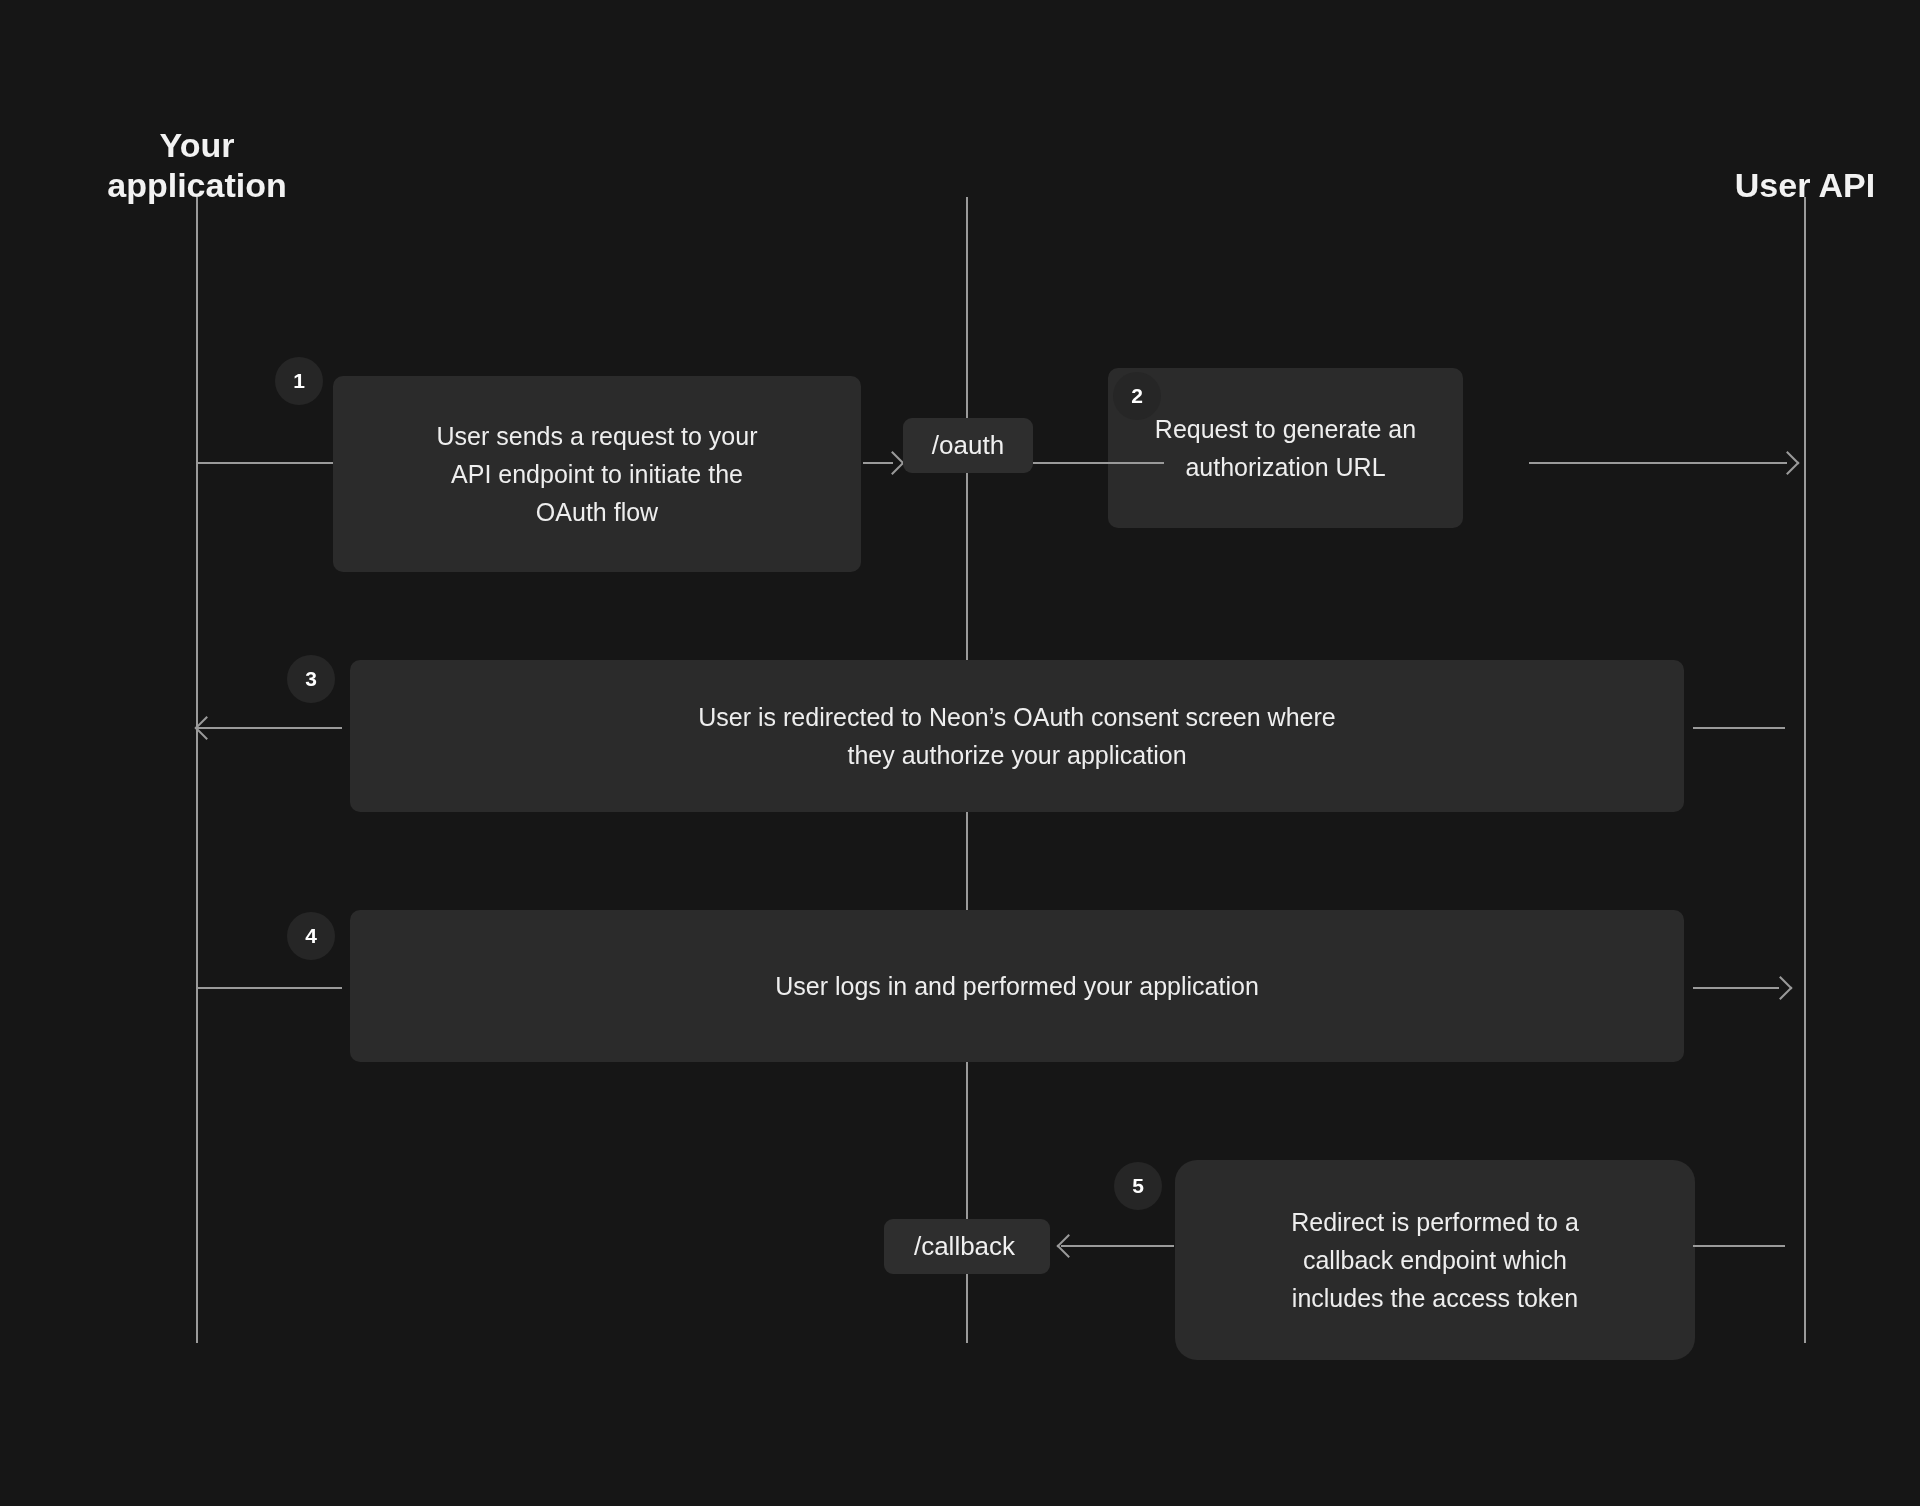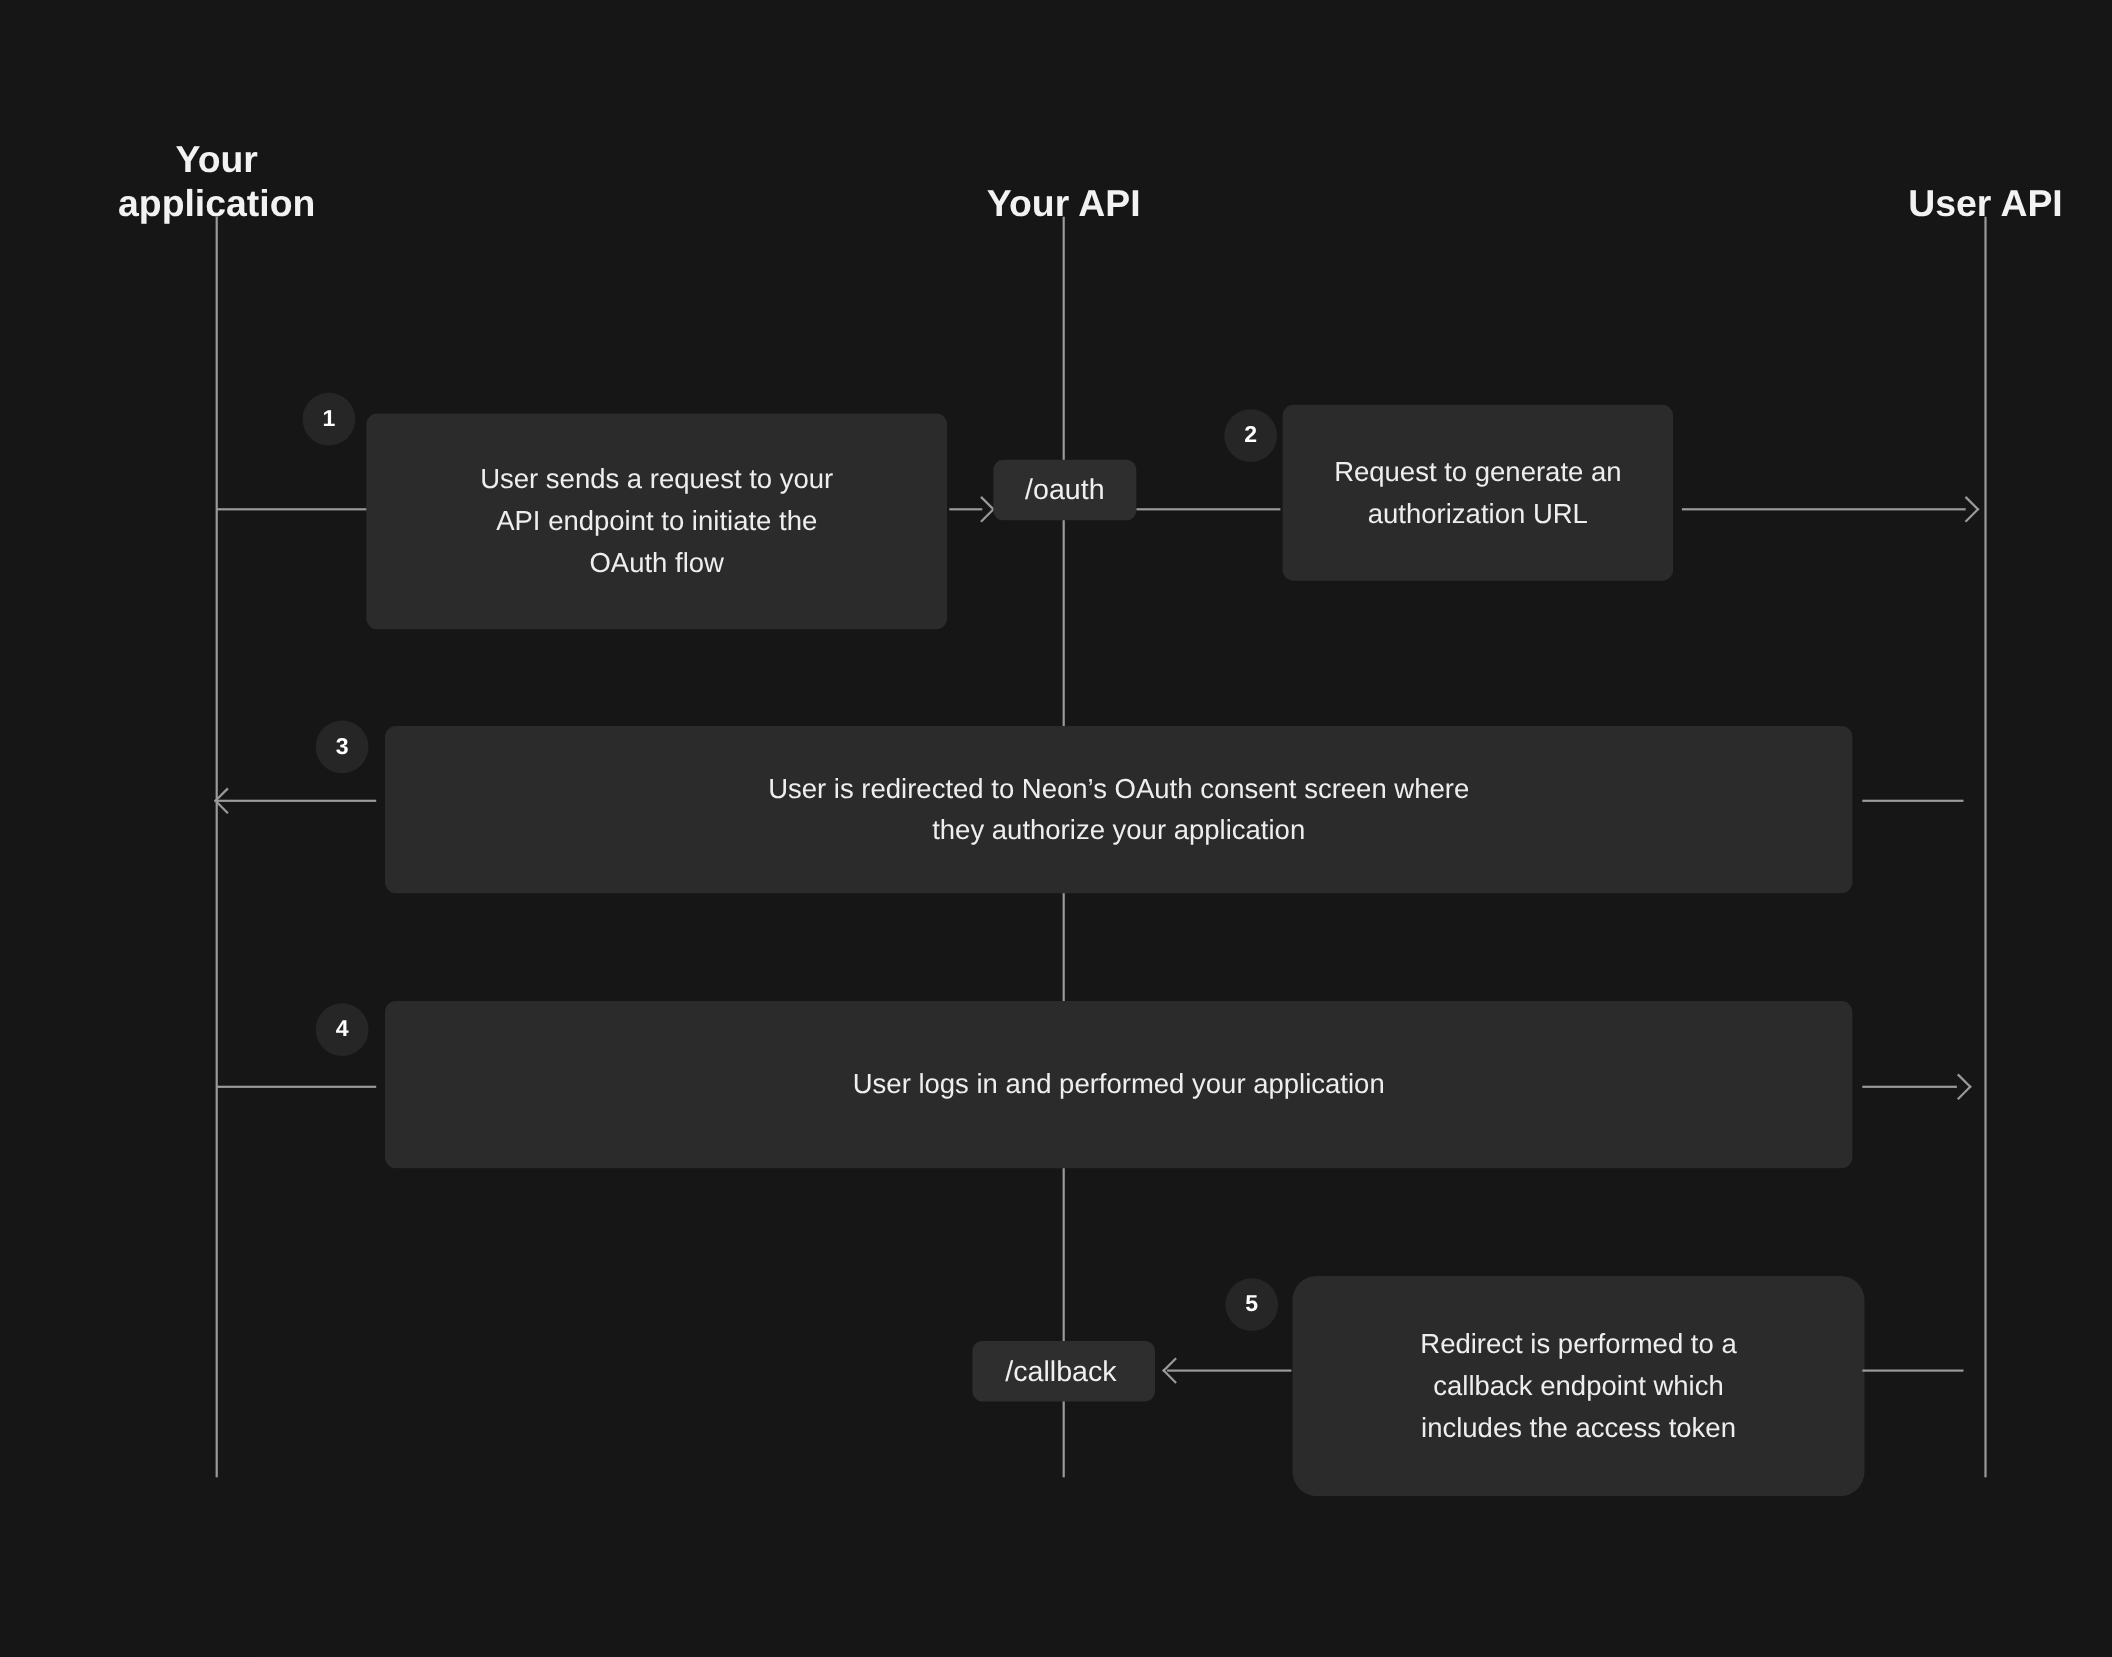--- a/index.html
+++ b/index.html
@@ -110,37 +110,36 @@
 <body>
 
 <div id="diagram">
 
   <div class="lifeline" style="left:157px; top:197px; height:1146px;"></div>
   <div class="lifeline" style="left:927px; top:197px; height:1146px;"></div>
   <div class="lifeline" style="left:1765px; top:197px; height:1146px;"></div>
 
   <div class="participant" style="left:158px; top:125px; width:300px;">Your
 application</div>
-  <div class="participant" style="left:928px; top:165px; width:300px;">Your API</div>
   <div class="participant" style="left:1766px; top:165px; width:300px;">User API</div>
 
   <div class="conn" style="left:158px; top:462px; width:136px;"></div>
   <div class="badge" style="left:236px; top:357px;">1</div>
   <div class="msgbox" style="left:294px; top:376px; width:528px; height:196px;">
     <span class="msgbox-text">User sends a request to your
 API endpoint to initiate the
 OAuth flow</span>
   </div>
   <div class="conn" style="left:824px; top:462px; width:30px;"></div>
   <div class="arrowhead right" style="left:845px; top:463px;"></div>
   <div class="pill" style="left:864px; top:418px; width:130px; height:55px;">/oauth</div>
 
   <div class="conn" style="left:994px; top:462px; width:131px;"></div>
   <div class="badge" style="left:1074px; top:372px;">2</div>
-  <div class="msgbox" style="left:1127px; top:368px; width:355px; height:160px;">
+  <div class="msgbox" style="left:1069px; top:368px; width:355px; height:160px;">
     <span class="msgbox-text">Request to generate an
 authorization URL</span>
   </div>
   <div class="conn" style="left:1490px; top:462px; width:258px;"></div>
   <div class="arrowhead right" style="left:1740px; top:463px;"></div>
 
   <div class="conn" style="left:158px; top:727px; width:145px;"></div>
   <div class="arrowhead left" style="left:159px; top:728px;"></div>
   <div class="badge" style="left:248px; top:655px;">3</div>
   <div class="msgbox" style="left:311px; top:660px; width:1334px; height:152px;">

